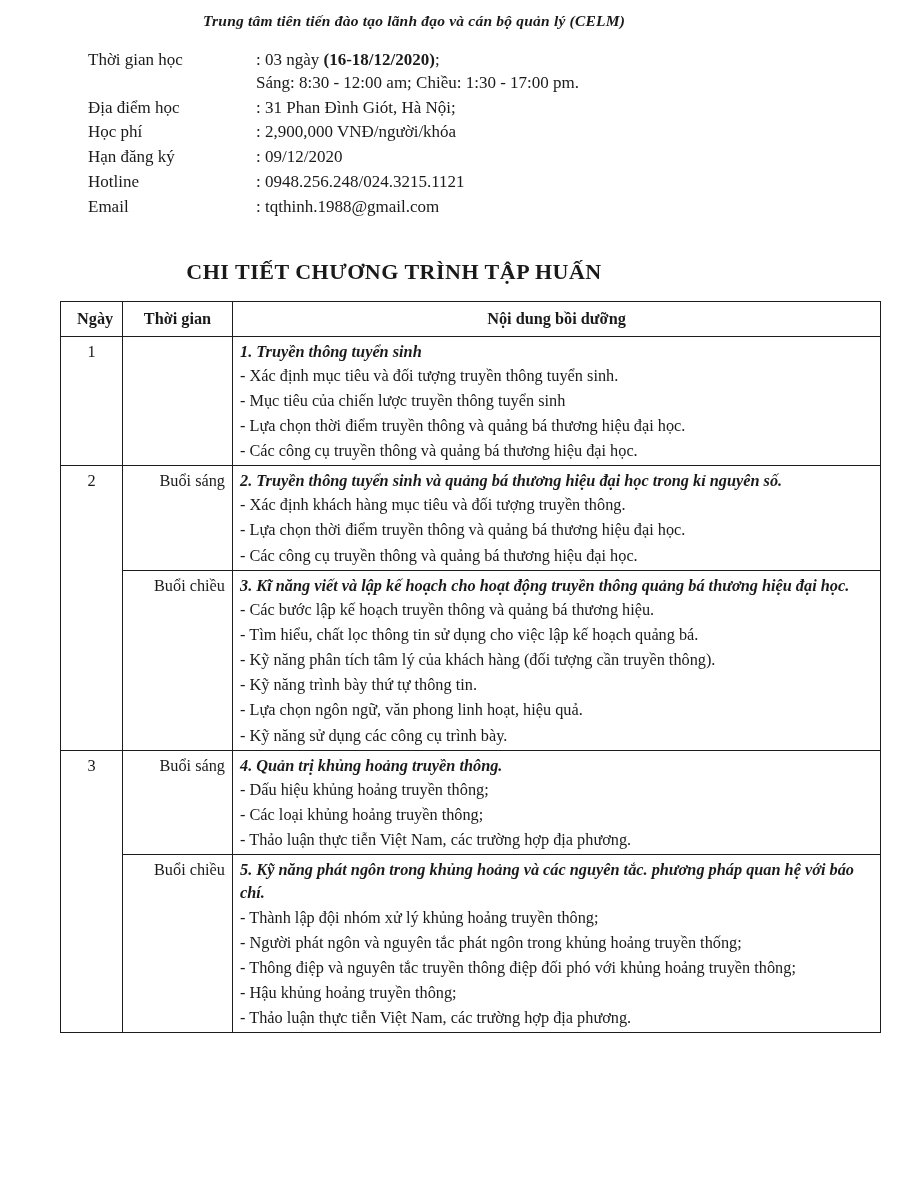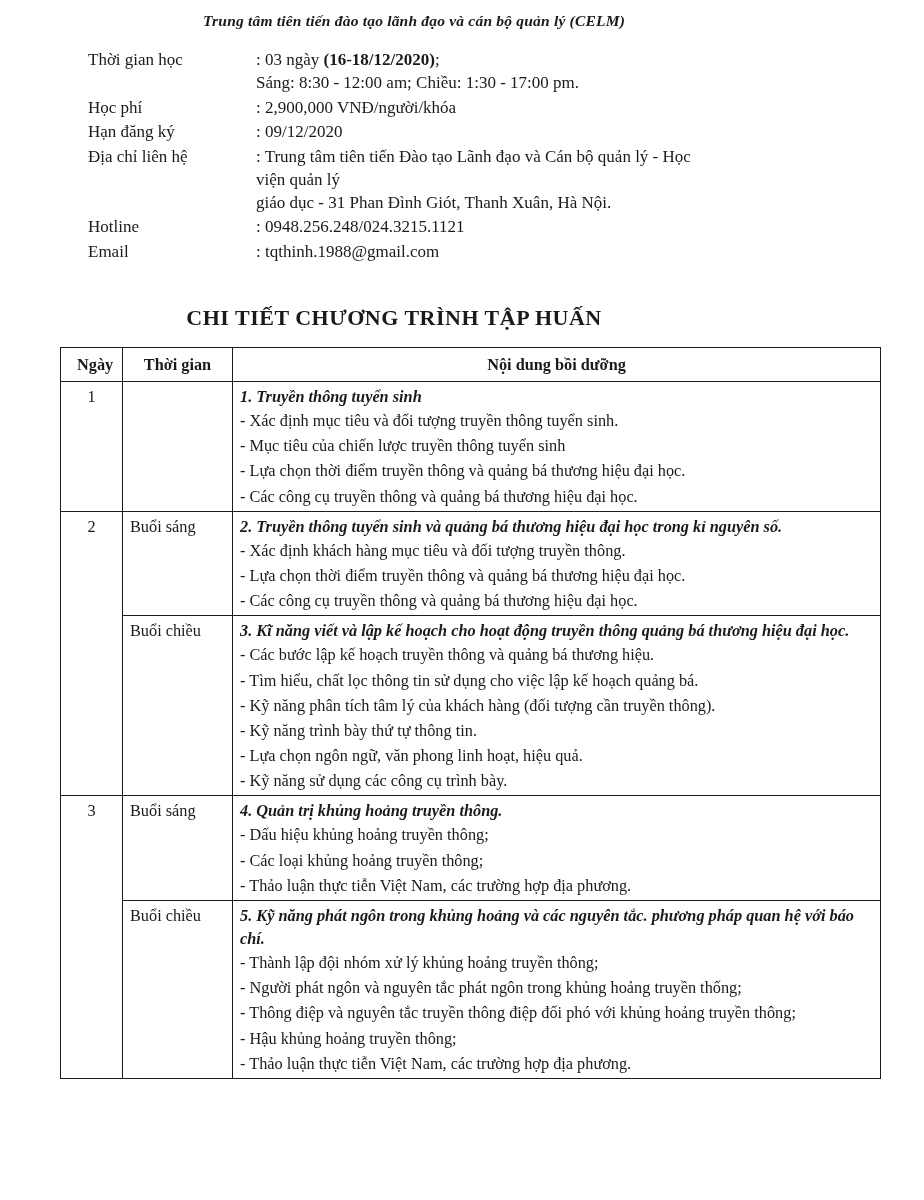--- a/index.html
+++ b/index.html
@@ -90,21 +90,21 @@
   }
   col.c-day { width: 62px; }
   col.c-time { width: 110px; }
   col.c-content { width: 648px; }
   td.day-cell {
     text-align: center;
     vertical-align: middle;
     font-size: 16.5px;
   }
   td.time-cell {
-    text-align: left;
+    text-align: right;
     vertical-align: middle;
     font-size: 16.5px;
   }
   td.content-cell {
     padding-top: 4px;
     padding-bottom: 4px;
   }
   .topic {
     font-style: italic;
     font-weight: bold;
@@ -128,33 +128,30 @@
   <table class="info-table">
     <tbody>
       <tr>
         <td class="info-label">Thời gian học</td>
         <td class="info-value">
           <span>: 03 ngày </span><span class="b">(16-18/12/2020)</span><span>;</span>
           <span class="sub-line">Sáng: 8:30 - 12:00 am; Chiều: 1:30 - 17:00 pm.</span>
         </td>
       </tr>
       <tr>
+        <td class="info-label">Địa điểm học</td>
+        <td class="info-value">: 31 Phan Đình Giót, Hà Nội;</td>
+      </tr>
+      <tr>
         <td class="info-label">Học phí</td>
         <td class="info-value">: 2,900,000 VNĐ/người/khóa</td>
       </tr>
       <tr>
         <td class="info-label">Hạn đăng ký</td>
         <td class="info-value">: 09/12/2020</td>
-      </tr>
-      <tr>
-        <td class="info-label">Địa chỉ liên hệ</td>
-        <td class="info-value">
-          <span>: Trung tâm tiên tiến Đào tạo Lãnh đạo và Cán bộ quản lý - Học viện quản lý</span>
-          <span class="sub-line">giáo dục  - 31 Phan Đình Giót, Thanh Xuân, Hà Nội.</span>
-        </td>
       </tr>
       <tr>
         <td class="info-label">Hotline</td>
         <td class="info-value">: 0948.256.248/024.3215.1121</td>
       </tr>
       <tr>
         <td class="info-label">Email</td>
         <td class="info-value">: tqthinh.1988@gmail.com</td>
       </tr>
     </tbody>

